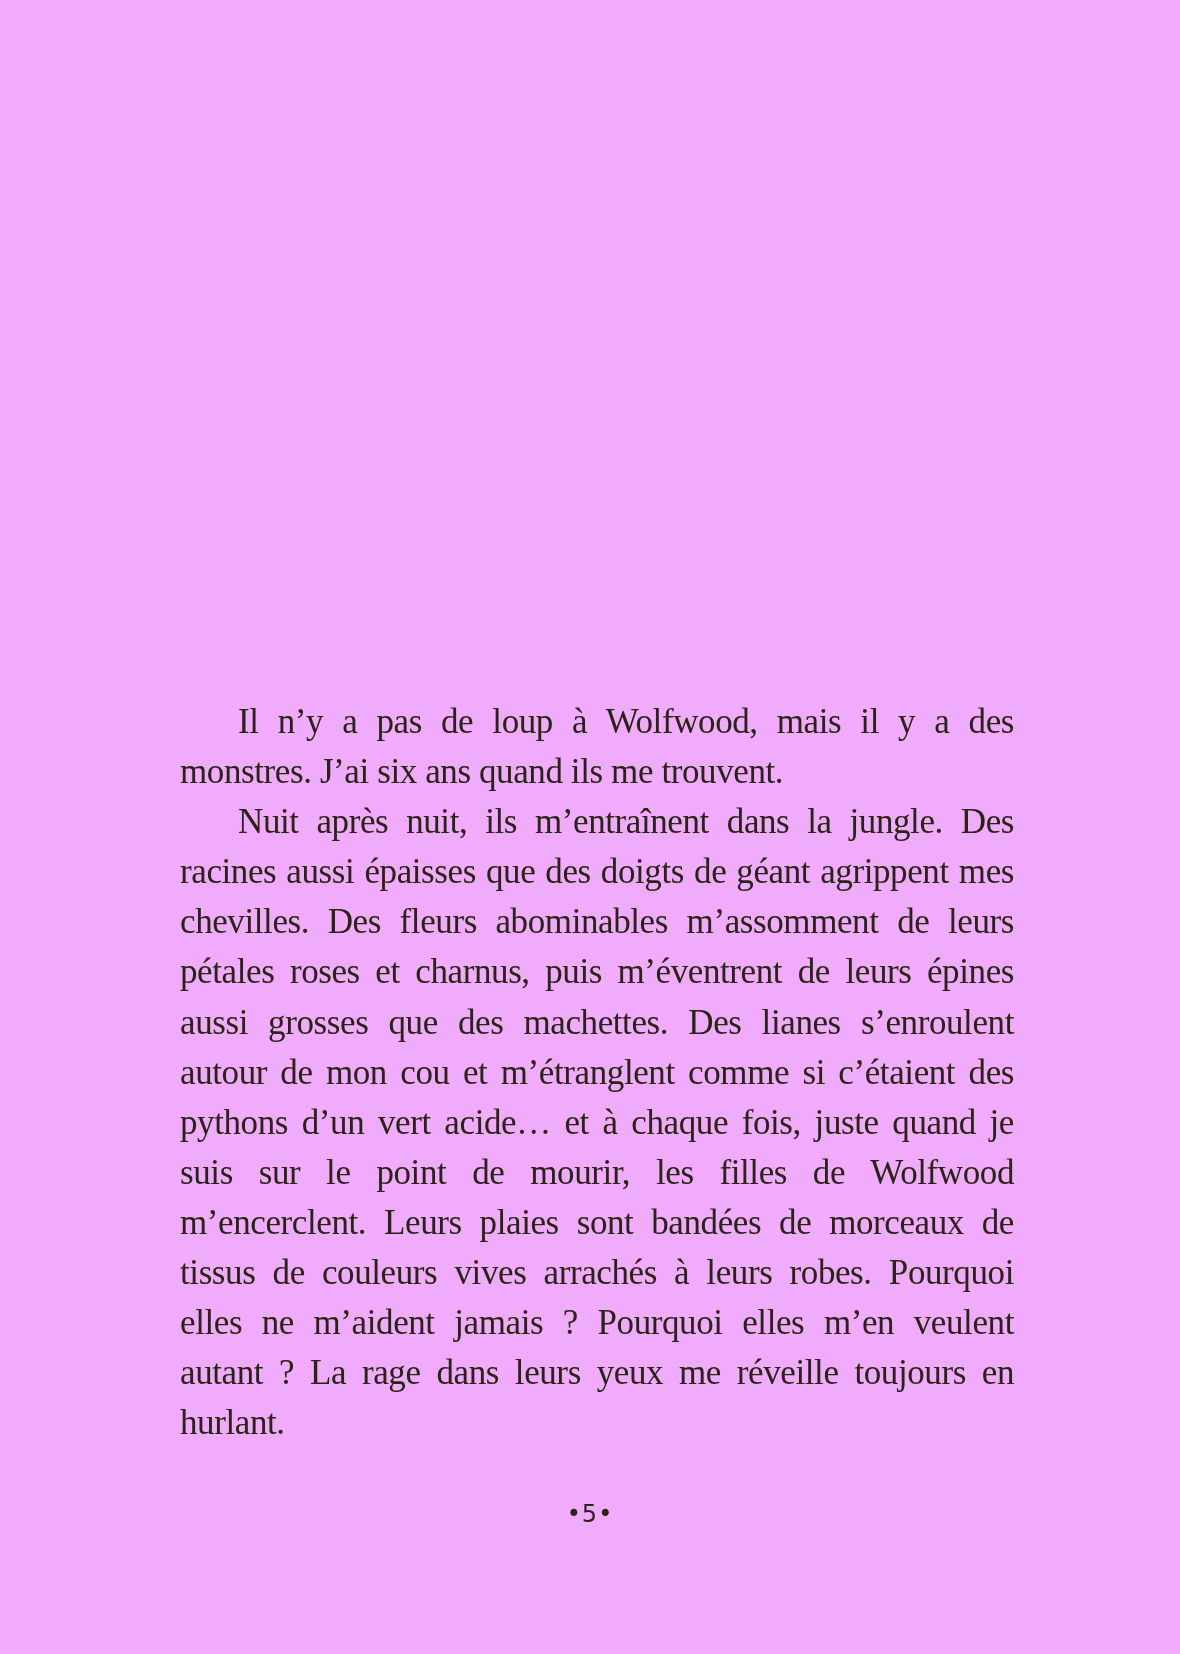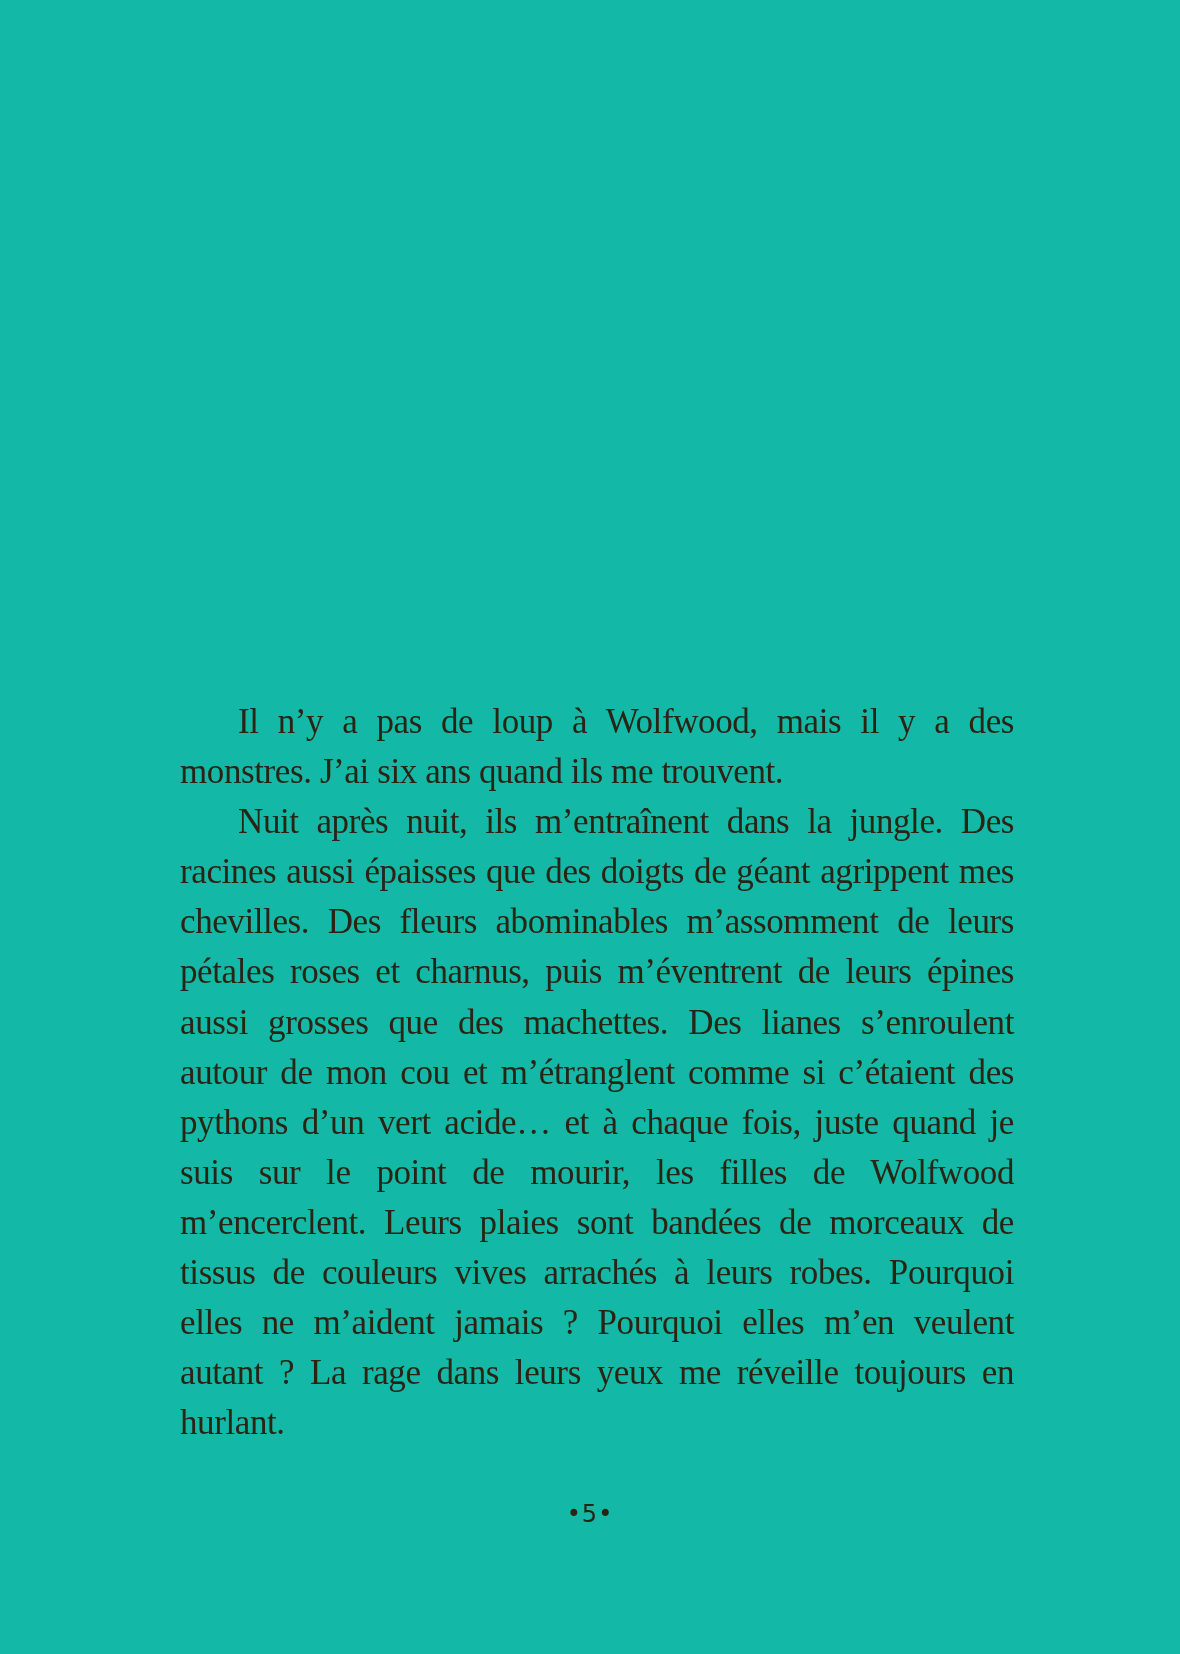--- a/index.html
+++ b/index.html
@@ -11,21 +11,21 @@
       width: 1180px;
       height: 1654px;
       position: relative;
       overflow: hidden;
     }
     .page {
       position: absolute;
       left: 0; top: 0;
       width: 1180px;
       height: 1654px;
-      background: #14b8a6;
+      background: #f0abfc;
     }
     .text-block {
       position: absolute;
       left: 180px;
       top: 697px;
       width: 834px;
       font-family: "Liberation Serif", "DejaVu Serif", serif;
       font-size: 35px;
       line-height: 50.1px;
       color: #2a2414;

